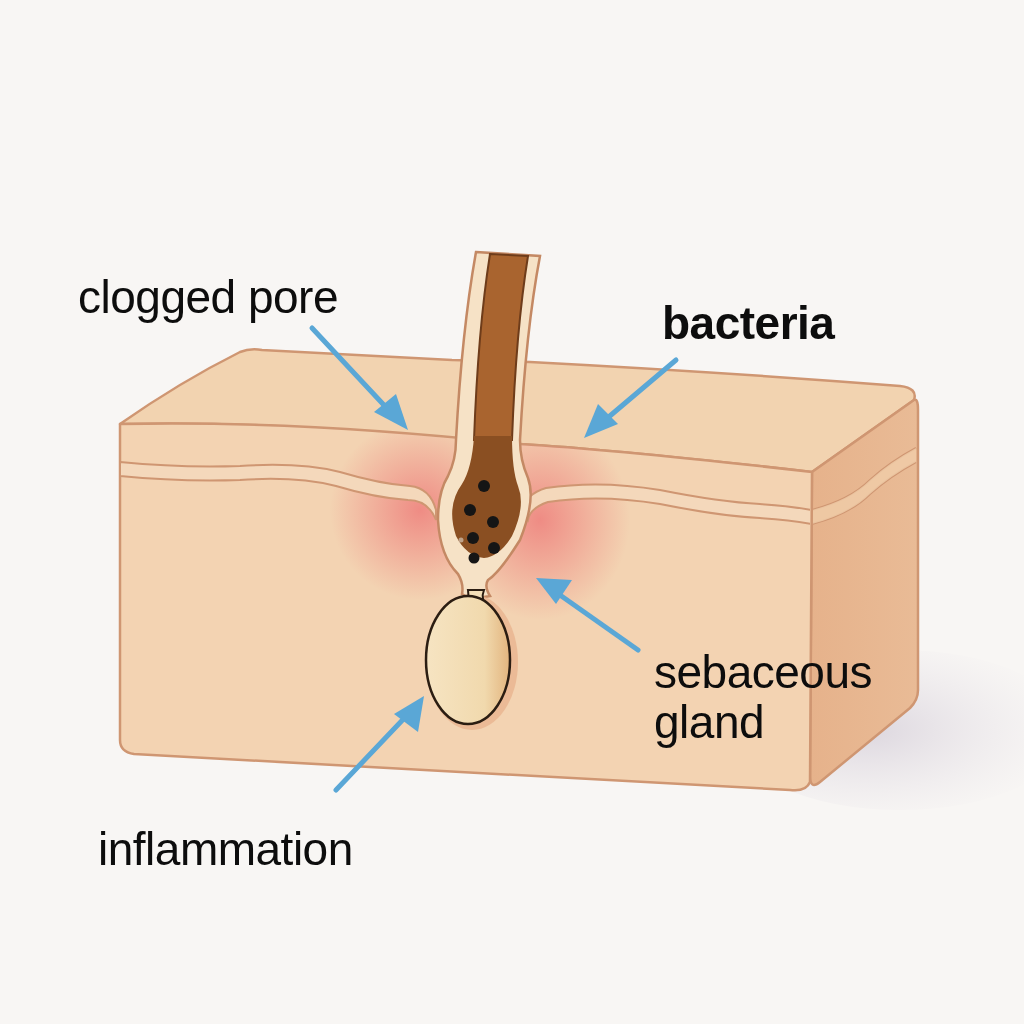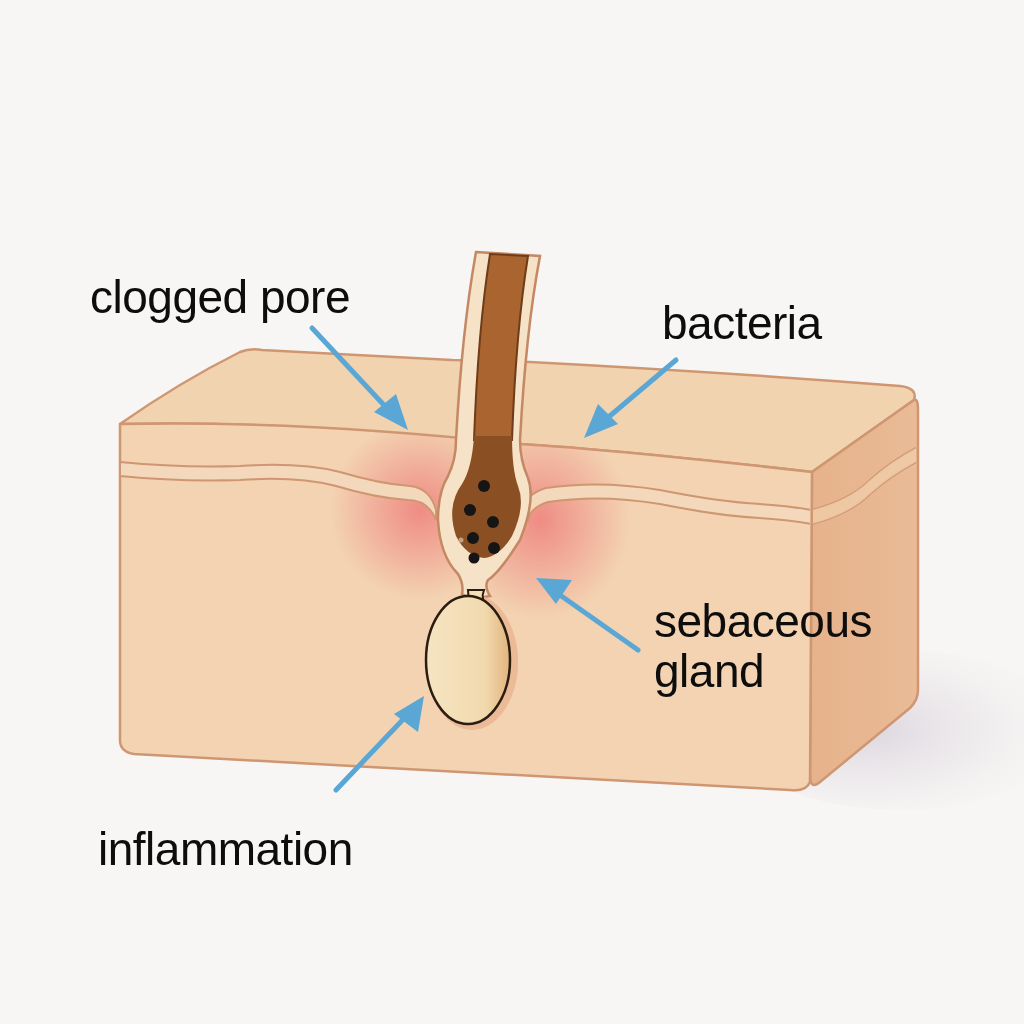--- a/index.html
+++ b/index.html
@@ -89,17 +89,17 @@
     <polygon stroke-width="0" points="408,430 374,412 396,394"></polygon>
     <line x1="676" y1="360" x2="598" y2="426"></line>
     <polygon stroke-width="0" points="584,438 598,404 618,424"></polygon>
     <line x1="638" y1="650" x2="550" y2="588"></line>
     <polygon stroke-width="0" points="536,578 572,580 556,604"></polygon>
     <line x1="336" y1="790" x2="412" y2="710"></line>
     <polygon stroke-width="0" points="424,696 418,732 394,714"></polygon>
   </g>
 </svg>
 
-<div class="label" style="left:78px; top:272px;margin-left:12px;">clogged pore</div>
-<div class="label" style="left:662px; top:298px;">bacteria</div>
-<div class="label multi" style="left:654px; top:596px;">sebaceous
+<div class="label" style="left:78px; top:272px;">clogged pore</div>
+<div class="label" style="left:662px; top:298px;font-weight:bold;">bacteria</div>
+<div class="label multi" style="left:654px; top:647px;">sebaceous
 gland</div>
 <div class="label" style="left:98px; top:824px;">inflammation</div>
 
 </body></html>

